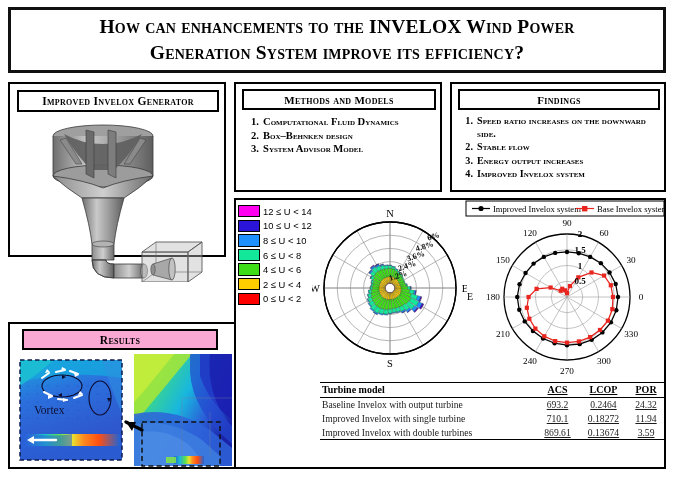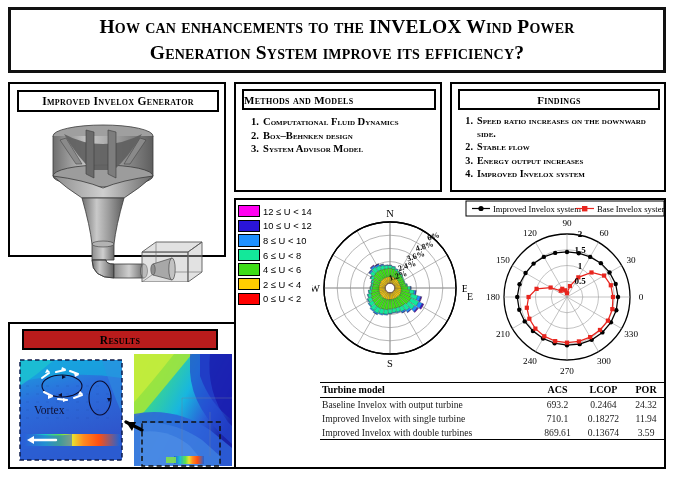--- a/index.html
+++ b/index.html
@@ -29,60 +29,60 @@
   
   #gen-panel{left:8px;top:82px;width:218px;height:175px;border:2px solid #000;}
   #gen-head{position:absolute;left:7px;top:6px;width:202px;height:22px;border:2px solid #000;box-sizing:border-box;
     display:flex;align-items:center;justify-content:center;}
   #gen-head span{font-variant:small-caps;font-weight:bold;font-size:11.5px;letter-spacing:.3px;}
   #gen-art{position:absolute;left:10px;top:30px;width:198px;height:168px;}
 
   
   #methods-panel{left:234px;top:82px;width:208px;height:110px;border:2px solid #000;}
   #methods-head{position:absolute;left:6px;top:5px;width:194px;height:21px;border:2px solid #000;box-sizing:border-box;
-    display:flex;align-items:center;}
+    display:flex;align-items:center;justify-content:center;}
   #methods-head span{font-variant:small-caps;font-weight:bold;font-size:11px;letter-spacing:.3px;}
   .numlist{position:absolute;left:10px;right:6px;top:31px;margin:0;padding:0;list-style:none;}
   .numlist li{
     font-variant:small-caps;font-weight:bold;font-size:10.6px;line-height:13.6px;
     display:flex;gap:4px;align-items:flex-start;
   }
   .numlist li .n{min-width:13px;text-align:right;font-variant:normal;}
   .numlist li .t{display:block;}
 
   
   #findings-panel{left:450px;top:82px;width:216px;height:110px;border:2px solid #000;}
   #findings-head{position:absolute;left:6px;top:5px;width:202px;height:21px;border:2px solid #000;box-sizing:border-box;
     display:flex;align-items:center;justify-content:center;}
   #findings-head span{font-variant:small-caps;font-weight:bold;font-size:11px;letter-spacing:.3px;}
   #findings-panel .numlist{top:30px;left:8px;}
   #findings-panel .numlist li{font-size:10.2px;line-height:13.2px;}
 
   
   #results-panel{left:8px;top:322px;width:228px;height:147px;border:2px solid #000;}
   #results-head{position:absolute;left:12px;top:5px;width:196px;height:21px;border:2px solid #000;box-sizing:border-box;
-    display:flex;align-items:center;justify-content:center;background:#b91c1c;}
+    display:flex;align-items:center;justify-content:center;background:#f9a8d4;}
   #results-head span{font-variant:small-caps;font-weight:bold;font-size:11.5px;letter-spacing:.3px;}
   #results-art{position:absolute;left:4px;top:28px;width:220px;height:116px;}
 
   
   #charts-panel{left:234px;top:198px;width:432px;height:271px;border:2px solid #000;}
   #legend-colors{position:absolute;left:2px;top:4px;width:92px;height:108px;}
   .lg-row{display:flex;align-items:center;height:14.6px;}
   .lg-sw{width:22px;height:12.4px;border:1px solid #000;box-sizing:border-box;margin-right:3px;}
   .lg-tx{font-family:"Liberation Sans", sans-serif;font-size:9.4px;white-space:nowrap;}
 
   #windrose{position:absolute;left:76px;top:2px;width:155px;height:170px;}
   #polar{position:absolute;left:228px;top:0px;width:202px;height:175px;}
 
   
   #table-wrap{position:absolute;left:84px;top:182px;width:344px;height:96px;}
   table{border-collapse:collapse;width:100%;font-family:"Liberation Serif", serif;font-size:9.6px;}
   table th,table td{padding:1.4px 2px;text-align:left;}
-  table th.num,table td.num{text-align:center;}
+  table th.num,table td.num{text-align:center;text-decoration:underline;}
   thead th{font-weight:bold;font-size:10px;}
   .rule-top{border-top:1.9px solid #000;}
   .rule-mid{border-top:1.1px solid #000;}
   .rule-bot{border-bottom:1.9px solid #000;}
   td{color:#1b1b1b;}
 </style>
 </head>
 <body>
 
 <div class="poster">

